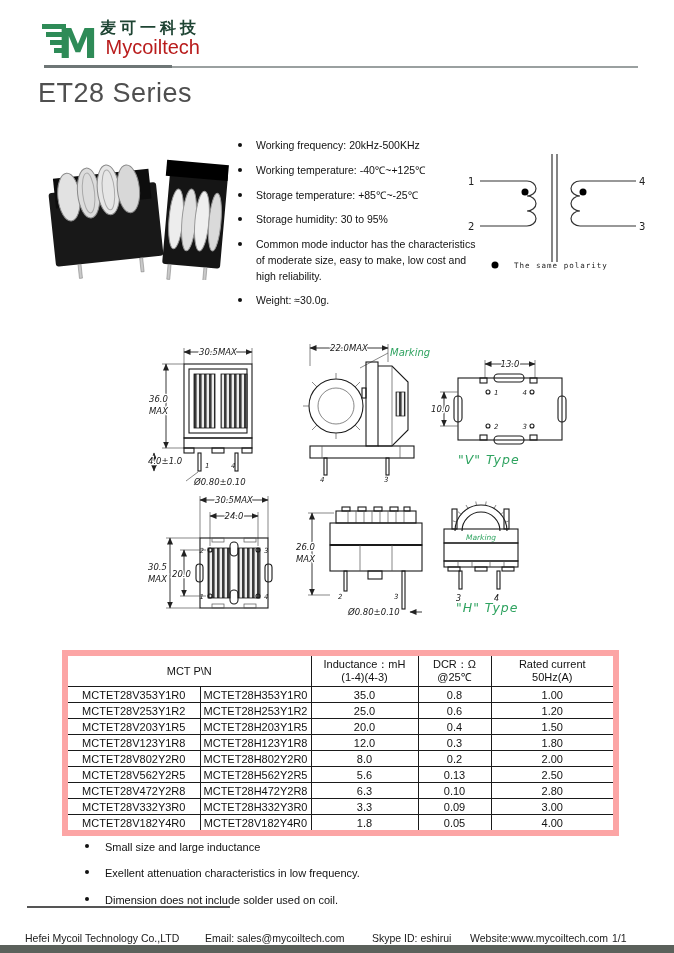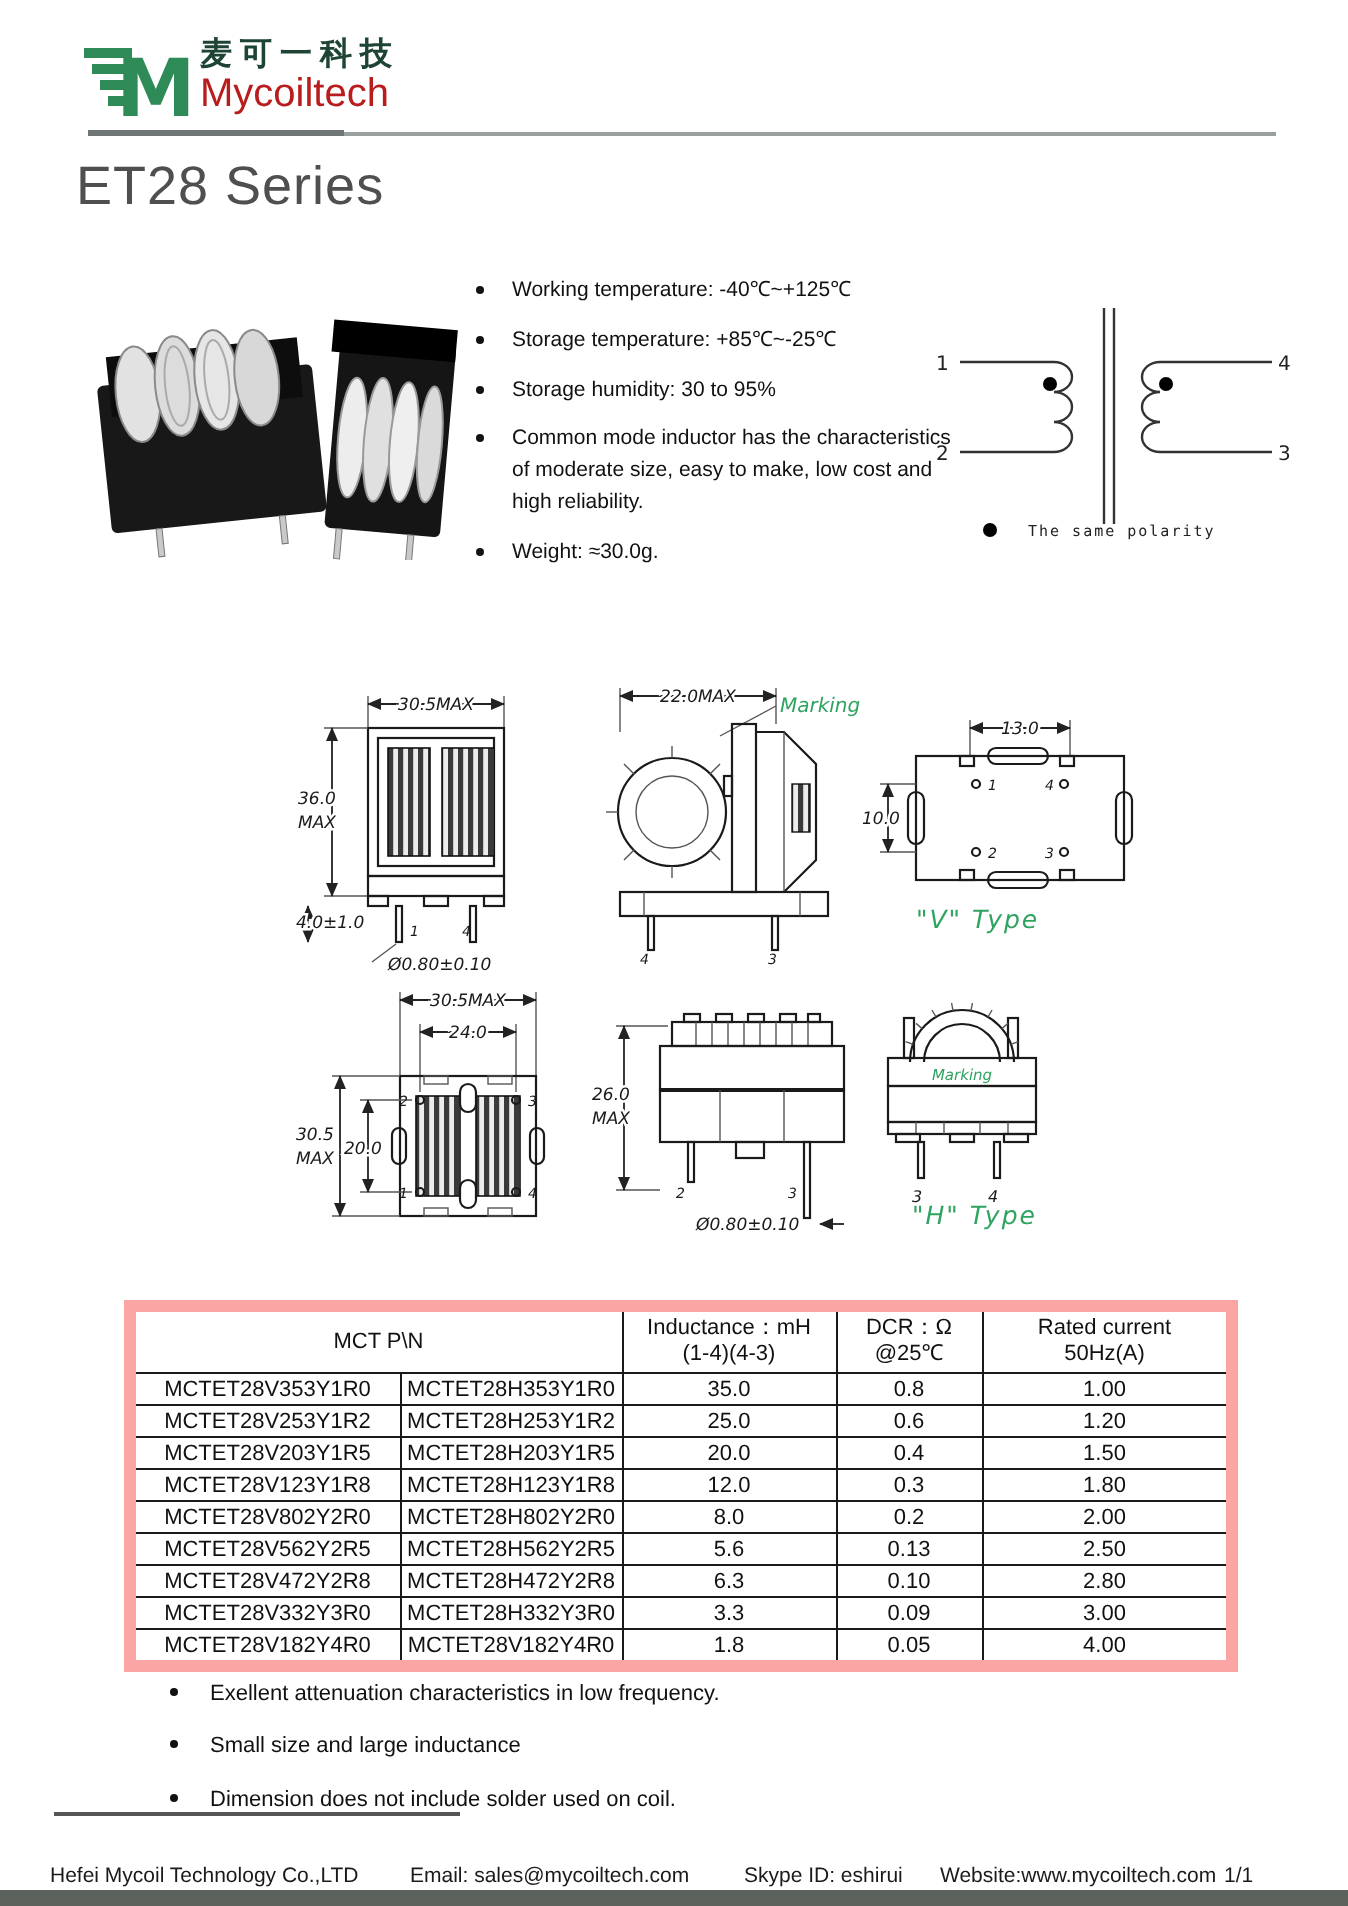--- a/index.html
+++ b/index.html
@@ -1,20 +1,20 @@
 <!DOCTYPE html>
 <html><head>
 <meta charset="utf-8">
 <style>
   html,body{margin:0;padding:0;background:#e8e8e8;}
   .page{position:relative;width:674px;height:953px;background:#fff;margin:0 auto;
         font-family:"Liberation Sans",sans-serif;overflow:hidden;color:#1a1a1a;}
   
   .logo{position:absolute;left:42px;top:16px;display:flex;align-items:center;gap:4px;}
-  .logo-text{display:flex;flex-direction:column;line-height:1.05;}
+  .logo-text{display:flex;flex-direction:column;line-height:1.05;align-items:flex-end;}
   .logo-cn{font-size:16px;font-weight:bold;letter-spacing:4px;color:#1e4433;}
   .logo-en{font-size:20px;font-weight:normal;color:#b91c1c;}
   .rule-light{position:absolute;left:44px;top:66px;width:594px;height:2px;background:#9aa0a0;}
   .rule-dark{position:absolute;left:44px;top:65px;width:128px;height:3px;background:#6e7676;}
   .page-title{position:absolute;left:38px;top:78px;font-size:27px;color:#4f4f4f;letter-spacing:.5px;}
   
   .features{position:absolute;left:234px;top:138px;width:252px;margin:0;padding:0;list-style:none;
             font-size:10.5px;color:#111;}
   .features li{position:relative;padding-left:22px;margin-bottom:9px;line-height:1.5;}
   .features li::before{content:"";position:absolute;left:4px;top:5px;width:4px;height:4px;
@@ -106,20 +106,21 @@
       <ellipse cx="136" cy="80" rx="7" ry="30" fill="#ededed" stroke="#999"></ellipse>
       <ellipse cx="149" cy="80" rx="7" ry="31" fill="#e0e0e0" stroke="#999"></ellipse>
       <ellipse cx="162" cy="80" rx="7" ry="30" fill="#efefef" stroke="#999"></ellipse>
       <ellipse cx="175" cy="80" rx="6" ry="29" fill="#dadada" stroke="#999"></ellipse>
       <rect x="132" y="126" width="3" height="15" fill="#c9c9c9" stroke="#777" stroke-width=".5"></rect>
       <rect x="168" y="126" width="3" height="15" fill="#c9c9c9" stroke="#777" stroke-width=".5"></rect>
     </g>
   </svg>
 
   <ul class="features">
+      <li>Working frequency: 20kHz-500KHz</li>
       <li>Working temperature: -40℃~+125℃</li>
       <li>Storage temperature: +85℃~-25℃</li>
       <li>Storage humidity: 30 to 95%</li>
       <li>Common mode inductor has the characteristics of moderate size, easy to make, low cost and high reliability.</li>
       <li>Weight: ≈30.0g.</li>
     </ul>
 
   <svg class="dwg" style="left:456px;top:140px" width="205" height="140" viewBox="0 0 205 140">
     <text class="schem-txt" x="12" y="45">1</text>
     <text class="schem-txt" x="12" y="90">2</text>
@@ -412,22 +413,22 @@
           <td>MCTET28V182Y4R0</td>
           <td>MCTET28V182Y4R0</td>
           <td>1.8</td>
           <td>0.05</td>
           <td>4.00</td>
         </tr>
       </tbody>
   </table>
 
   <ul class="notes">
+      <li>Small size and large inductance</li>
       <li>Exellent attenuation characteristics in low frequency.</li>
-      <li>Small size and large inductance</li>
       <li>Dimension does not include solder used on coil.</li>
     </ul>
 
   <div class="foot-rule"></div>
   <div class="footer-row">
     <span class="f-company">Hefei Mycoil Technology Co.,LTD</span>
     <span class="f-email">Email: sales@mycoiltech.com</span>
     <span class="f-skype">Skype ID: eshirui</span>
     <span class="f-website">Website:www.mycoiltech.com</span>
     <span class="f-page">1/1</span>

